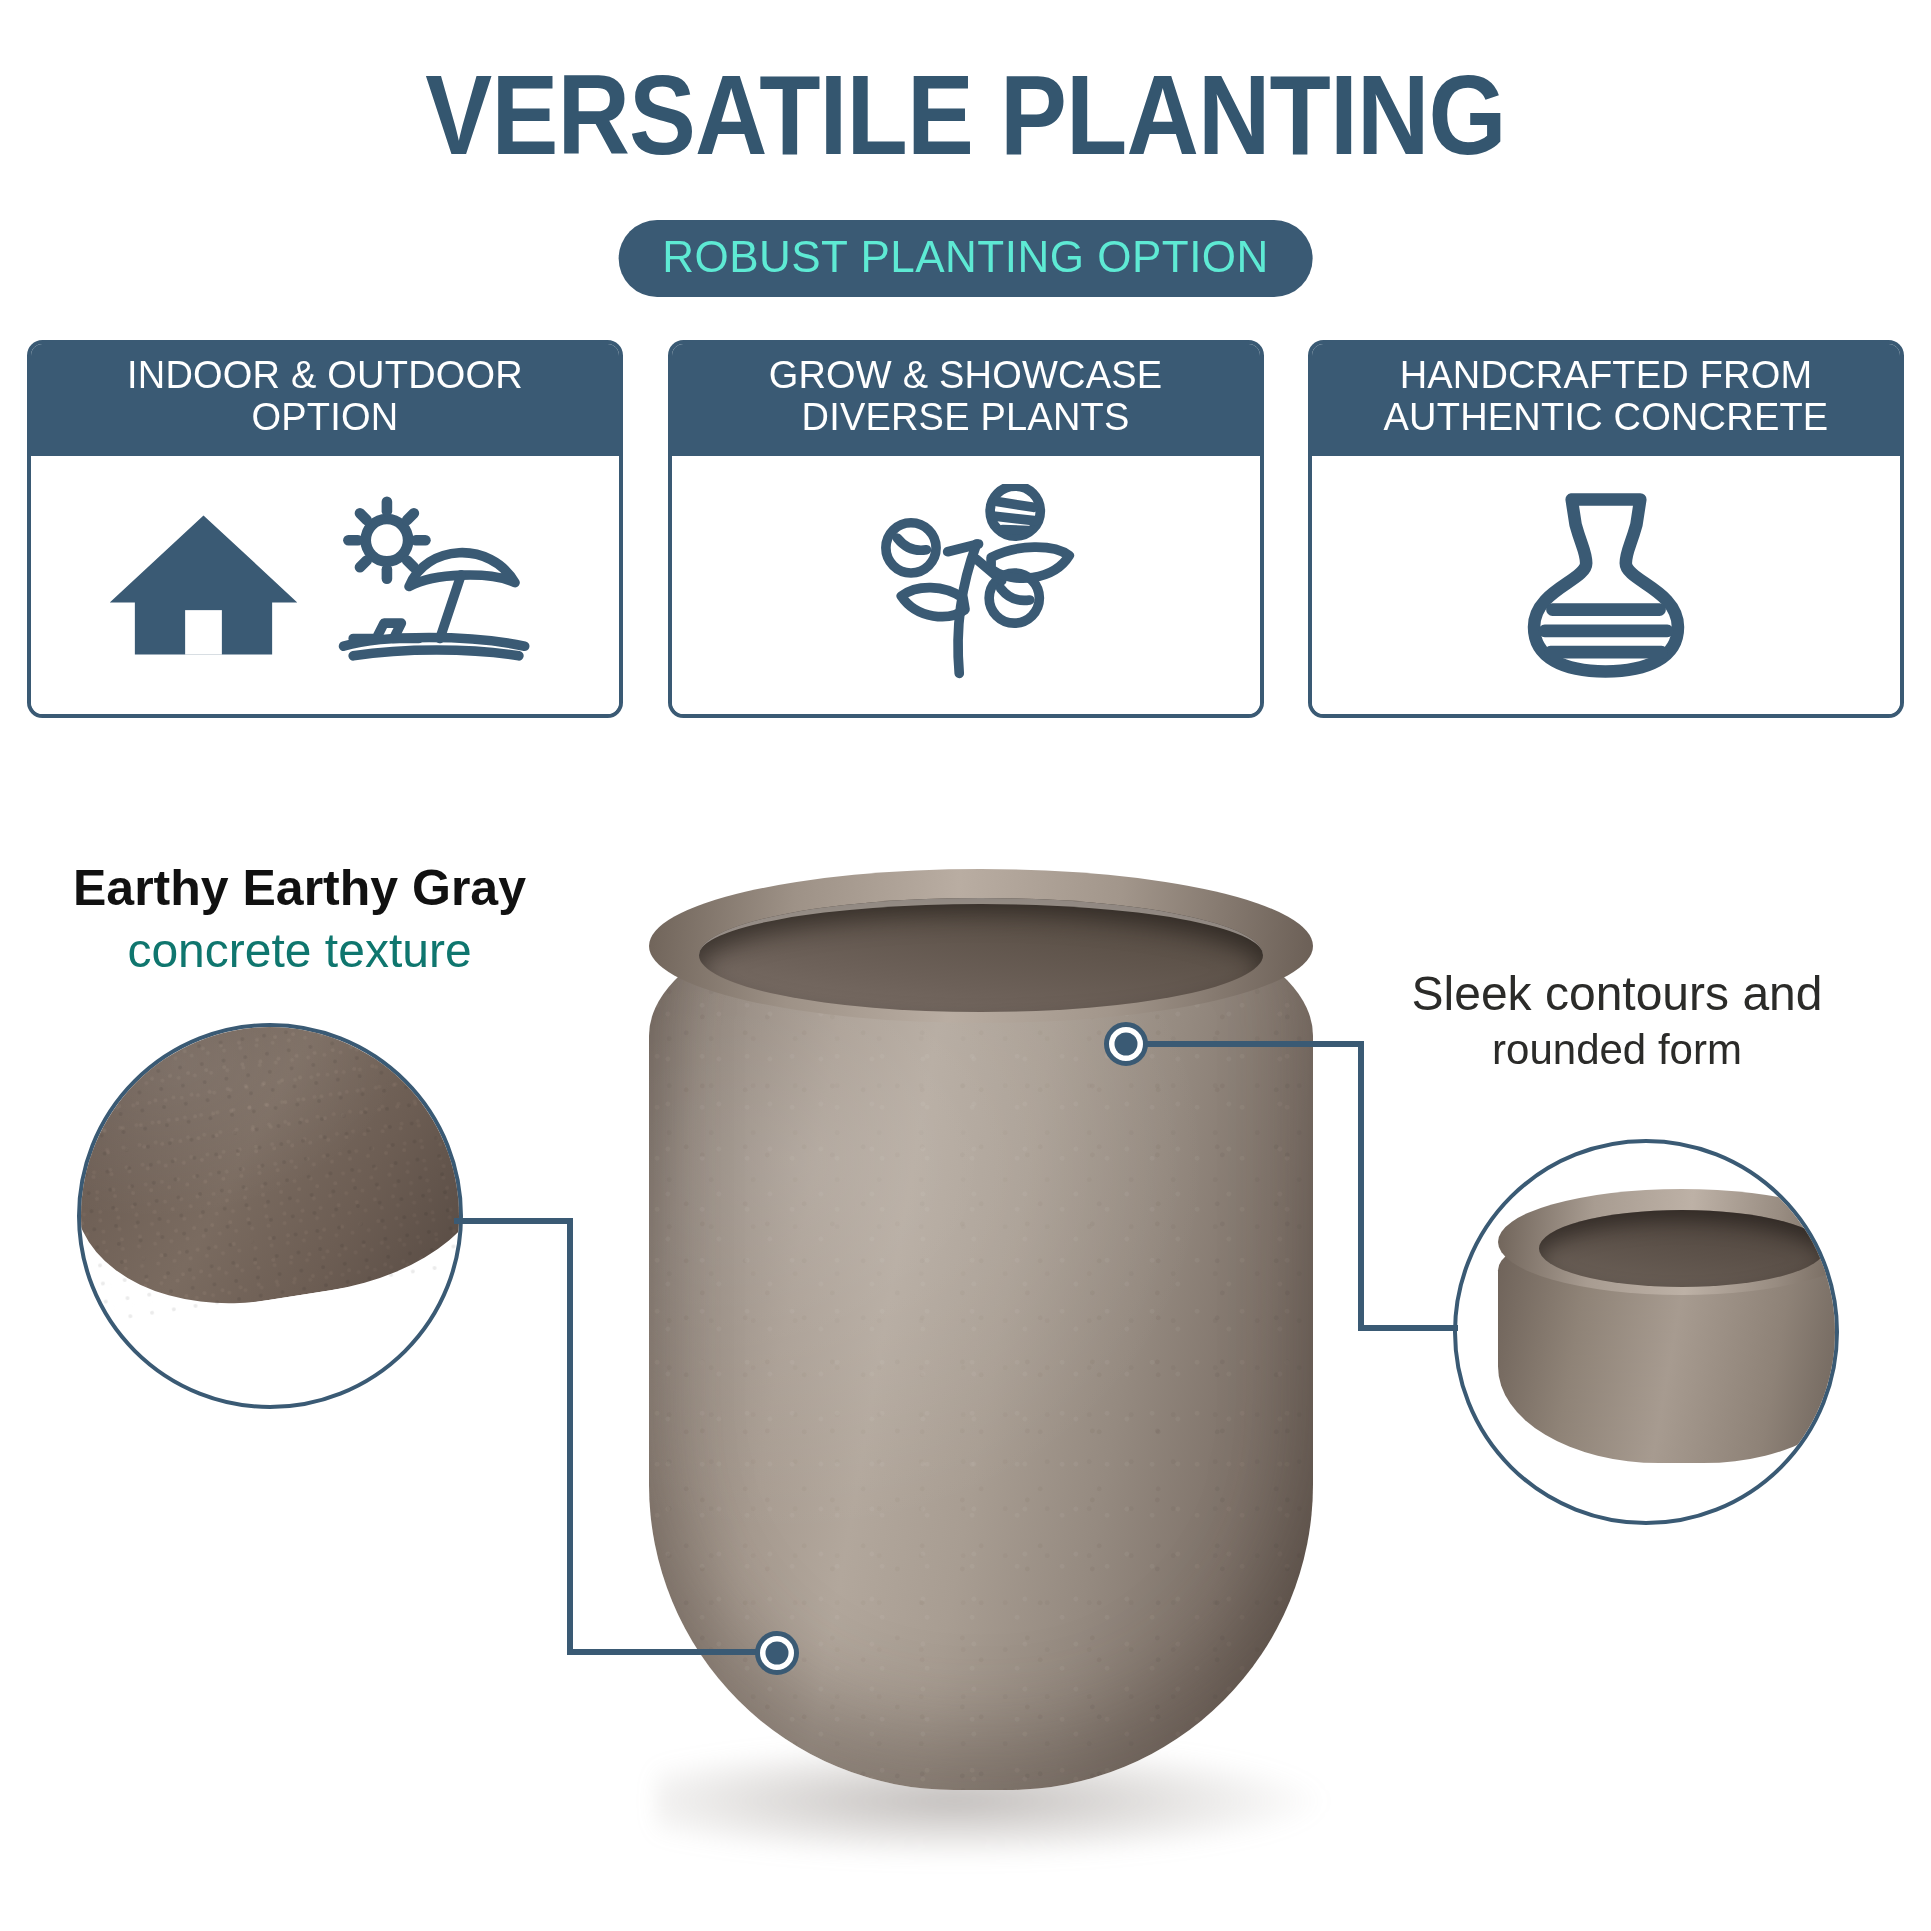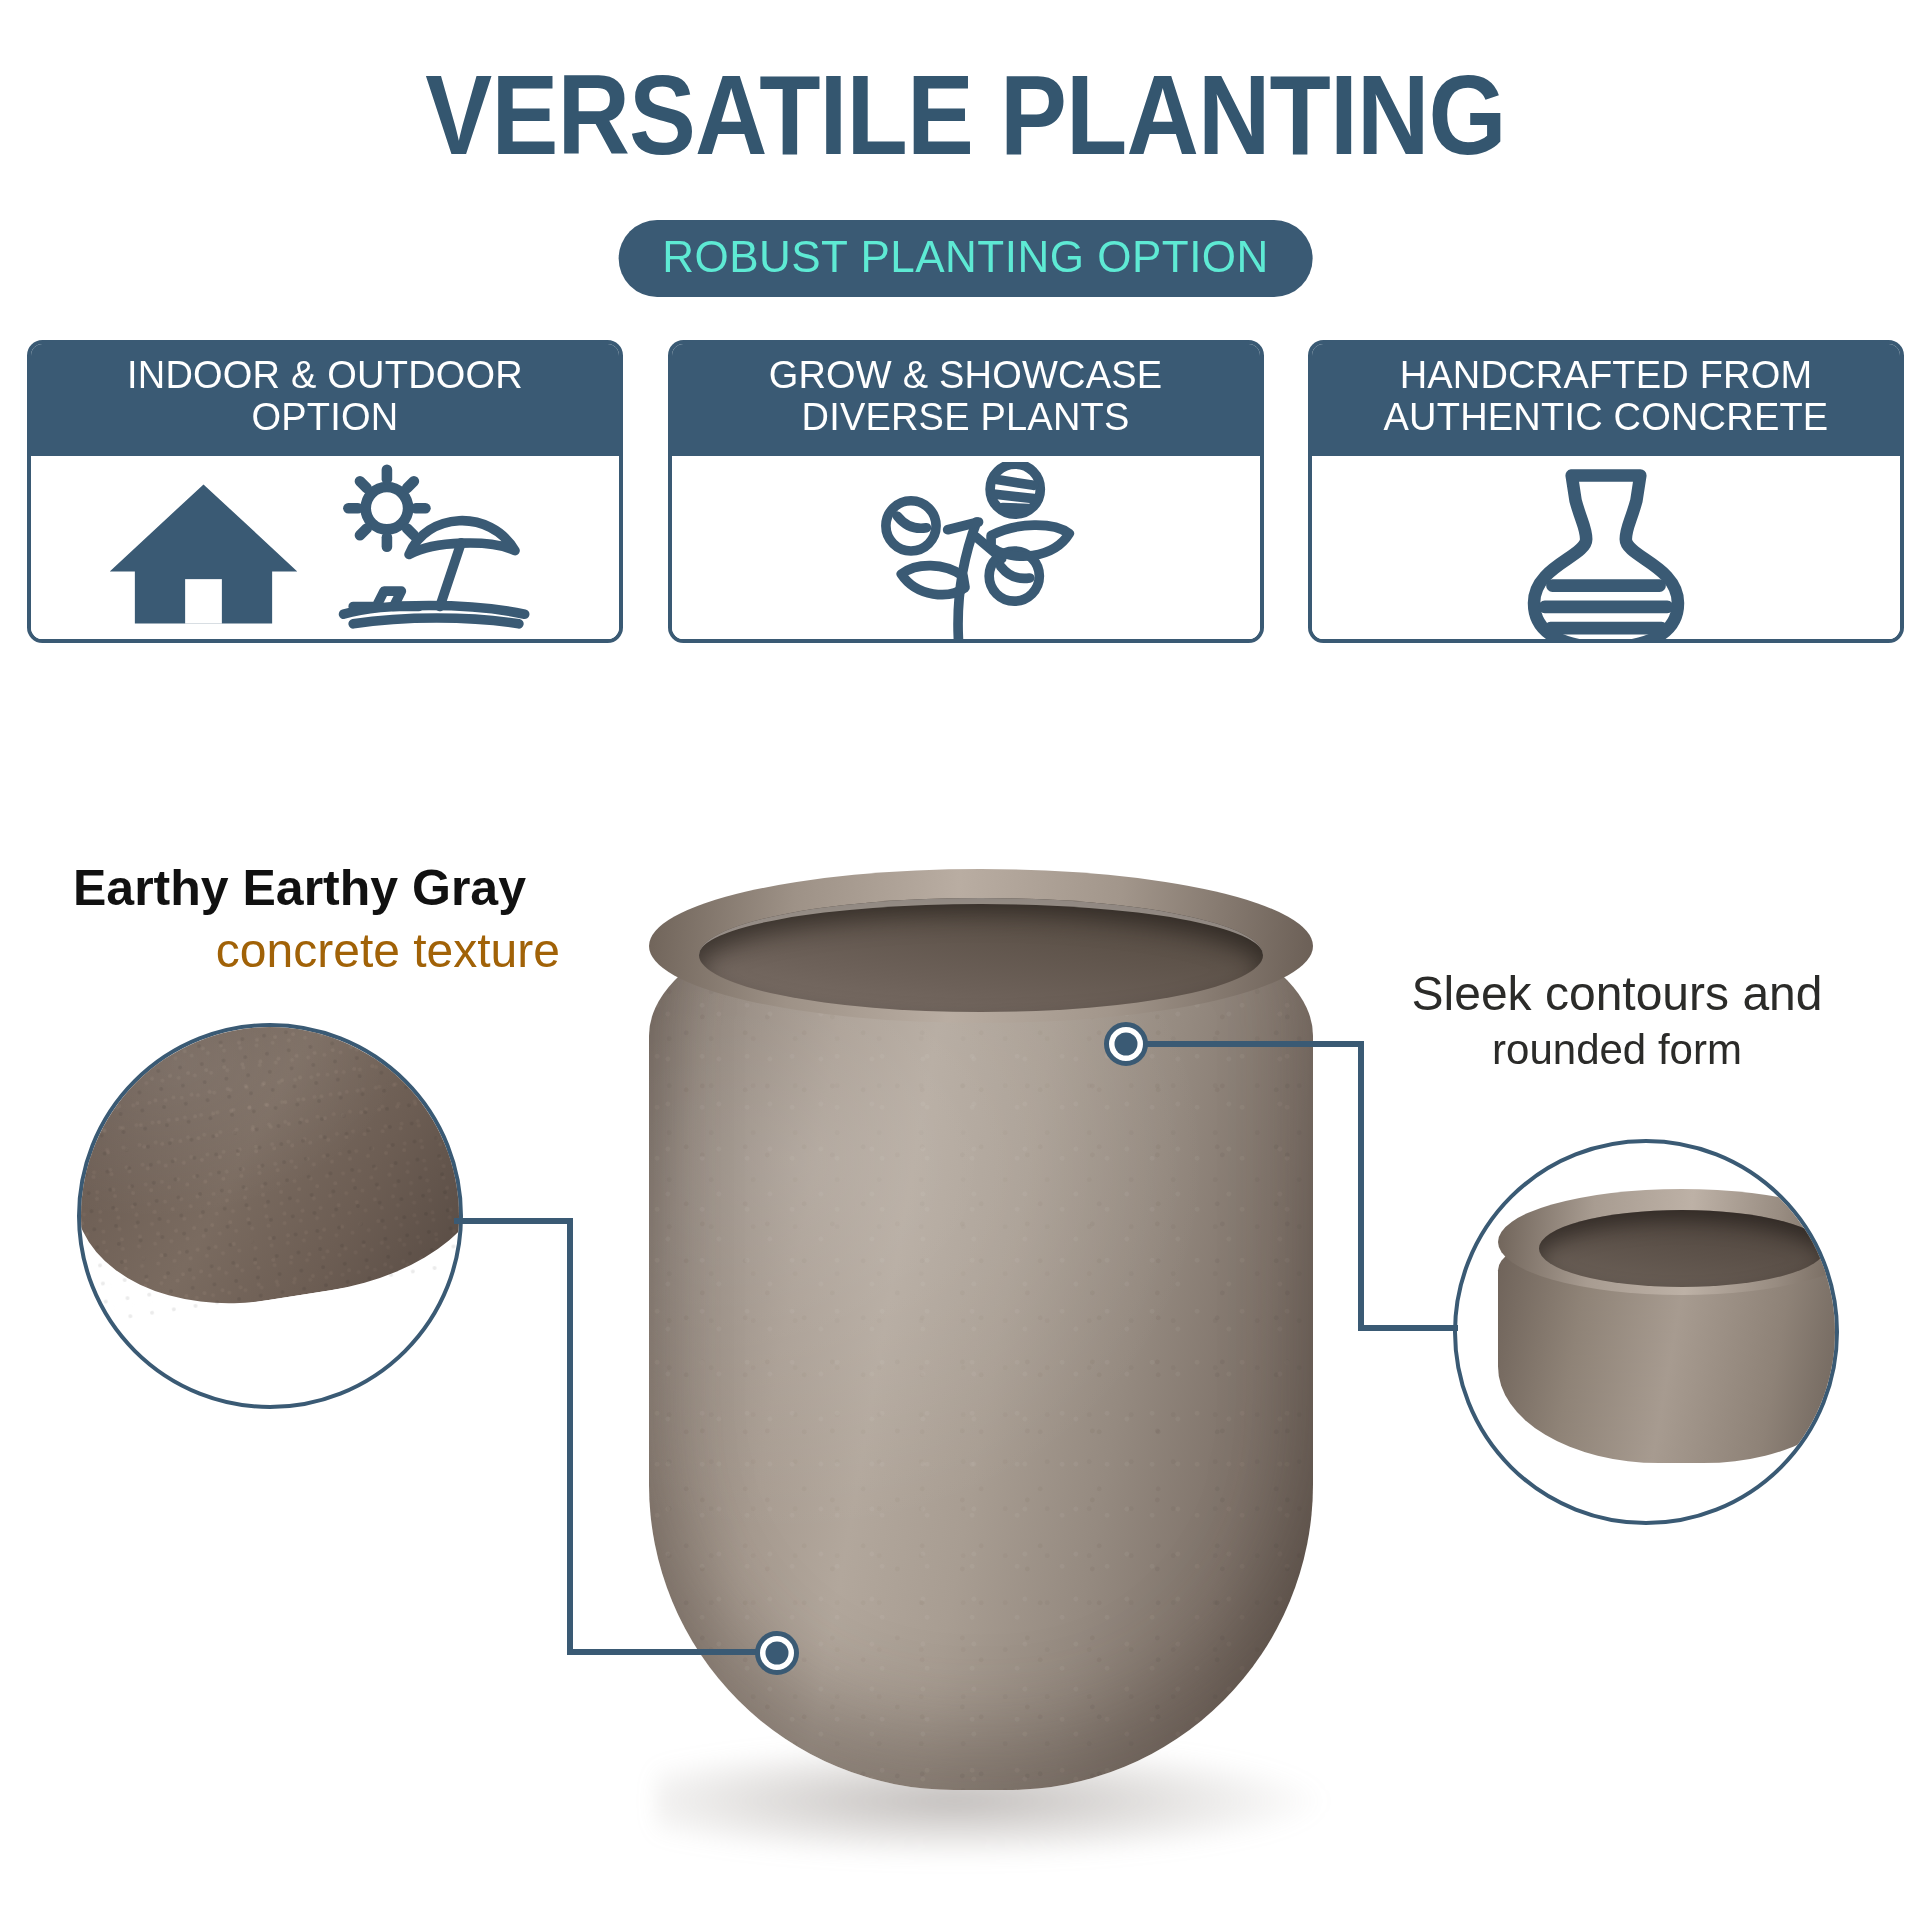--- a/index.html
+++ b/index.html
@@ -36,21 +36,21 @@
     font-size:44px;
     font-weight:400;
     letter-spacing:0.5px;
     white-space:nowrap;
     line-height:1.05;
   }
 
   
   .cards{
     position:absolute;left:27px;top:340px;
-    width:1877px;height:303px;
+    width:1877px;height:378px;
     display:flex;justify-content:space-between;gap:44px;
   }
   .card{
     width:596px;
     border:4.8px solid #3a5a74;
     border-radius:15.4px;
     box-sizing:border-box;
     background:#ffffff;
     display:flex;flex-direction:column;
     overflow:hidden;
@@ -76,21 +76,21 @@
   }
   .ico{display:block;}
 
   
   .cap-left{
     position:absolute;left:39px;top:859px;width:521px;
     text-align:center;
     line-height:1.16;
   }
   .cap-left .l1{font-size:50px;font-weight:700;color:#111111;display:block;}
-  .cap-left .l2{font-size:48px;font-weight:400;color:#a16207;display:block;margin-top:5.8px;text-align:right;}
+  .cap-left .l2{font-size:48px;font-weight:400;color:#0f766e;display:block;margin-top:5.8px;}
 
   .cap-right{
     position:absolute;left:1354px;top:966px;width:526px;
     text-align:center;
     line-height:1.16;
   }
   .cap-right .l1{font-size:48px;font-weight:400;color:#2b2b29;display:block;}
   .cap-right .l2{font-size:42px;font-weight:400;color:#2b2b29;display:block;margin-top:3.9px;}
 
   

